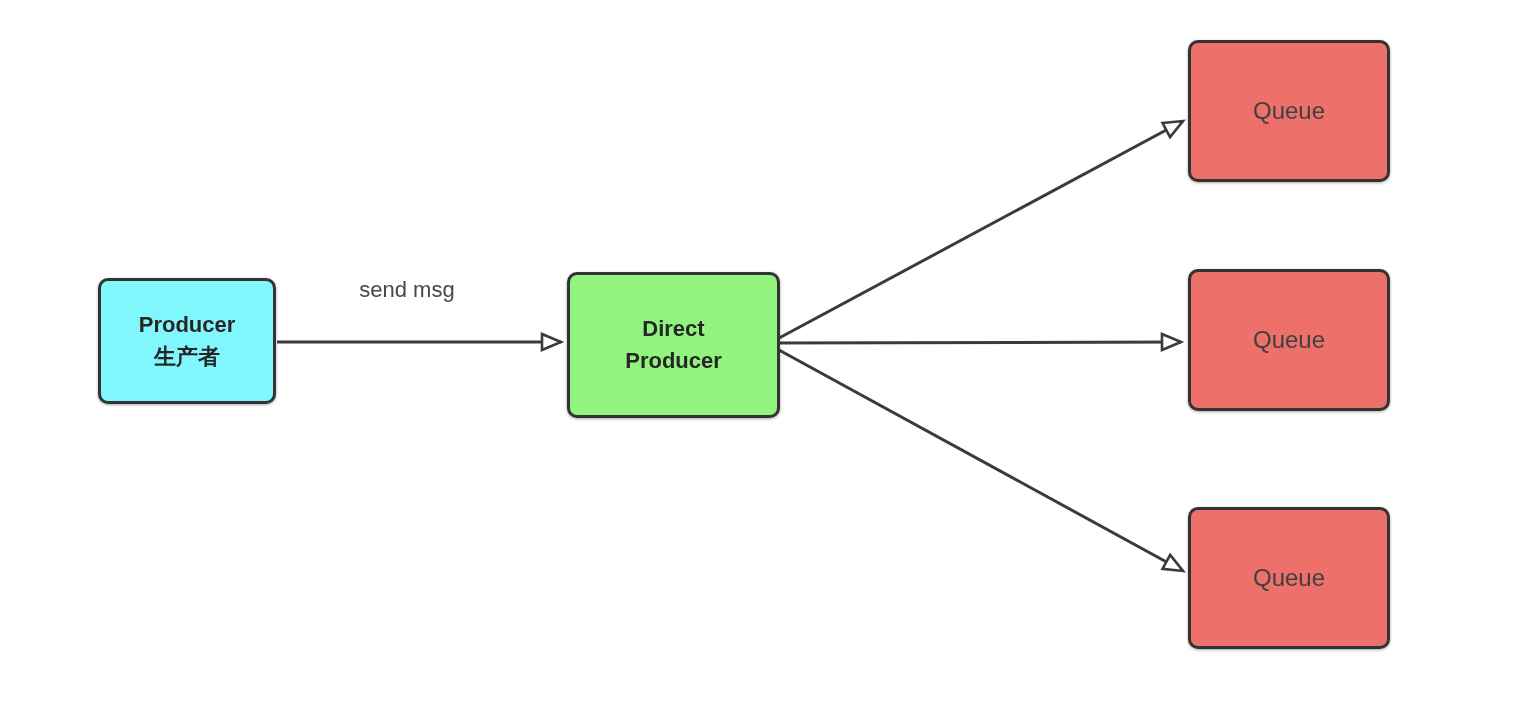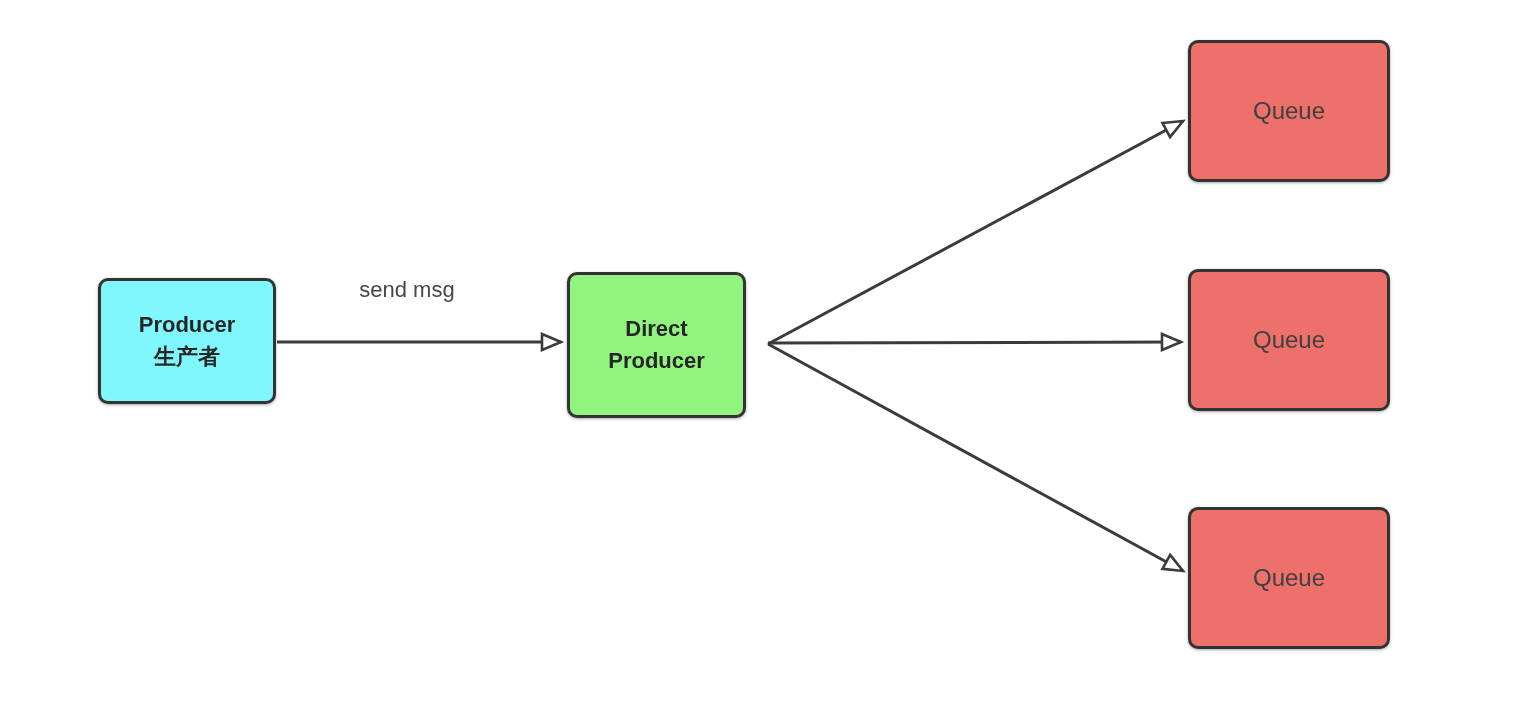--- a/index.html
+++ b/index.html
@@ -36,21 +36,21 @@
     justify-content:center;
     text-align:center;
     color:var(--text);
   }
   .node--producer{
     left:98px;top:278px;width:178px;height:126px;
     background:var(--producer-fill);
     font-weight:bold;font-size:22px;line-height:1.45;
   }
   .node--exchange{
-    left:567px;top:272px;width:179px;height:146px;
+    left:567px;top:272px;width:213px;height:146px;
     background:var(--exchange-fill);
     font-weight:bold;font-size:22px;line-height:1.45;
   }
   .node--queue{
     width:202px;height:142px;left:1188px;
     background:var(--queue-fill);
     font-weight:400;font-size:24px;
     color:#404040;
   }
   .node--queue1{top:40px;}

